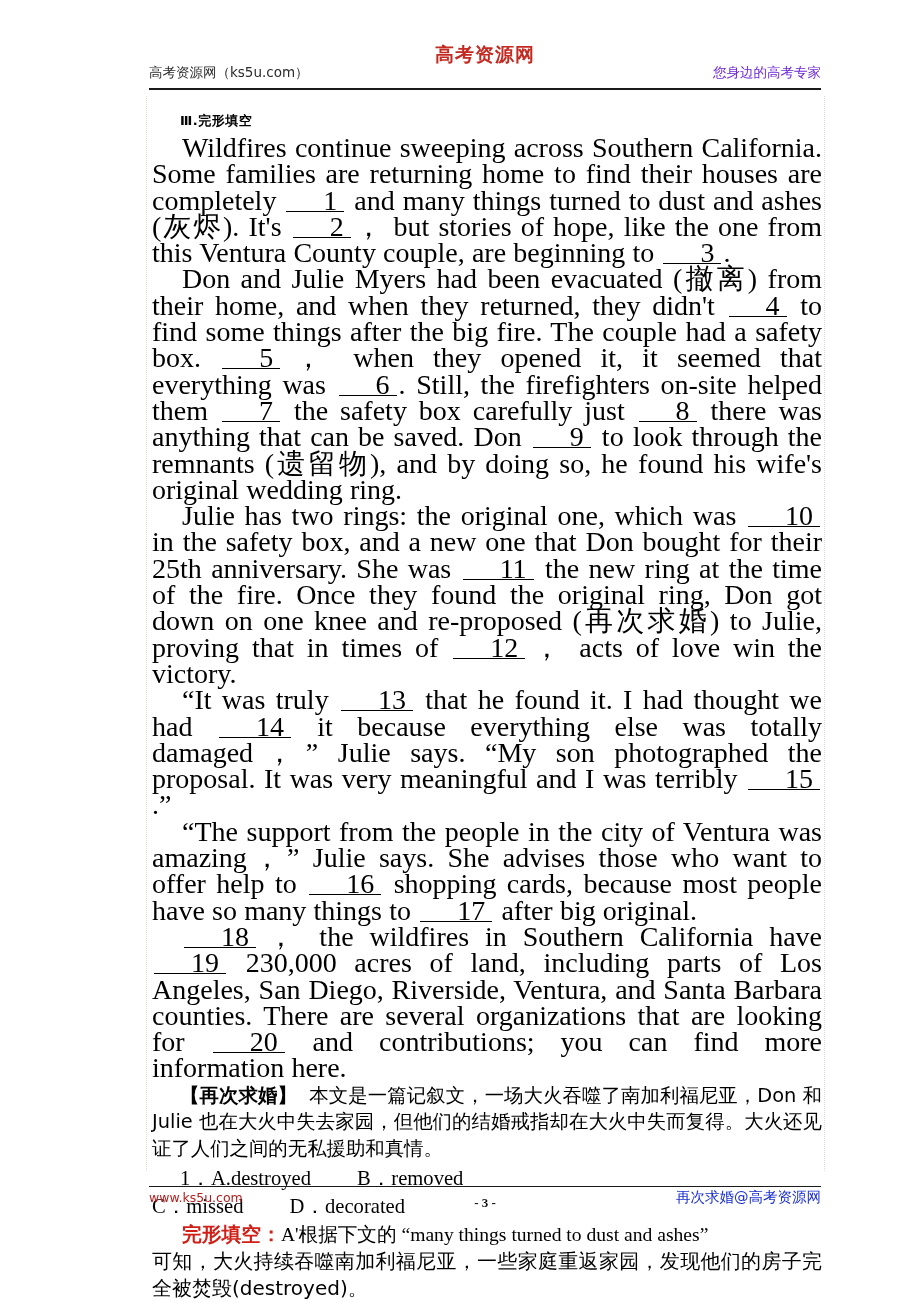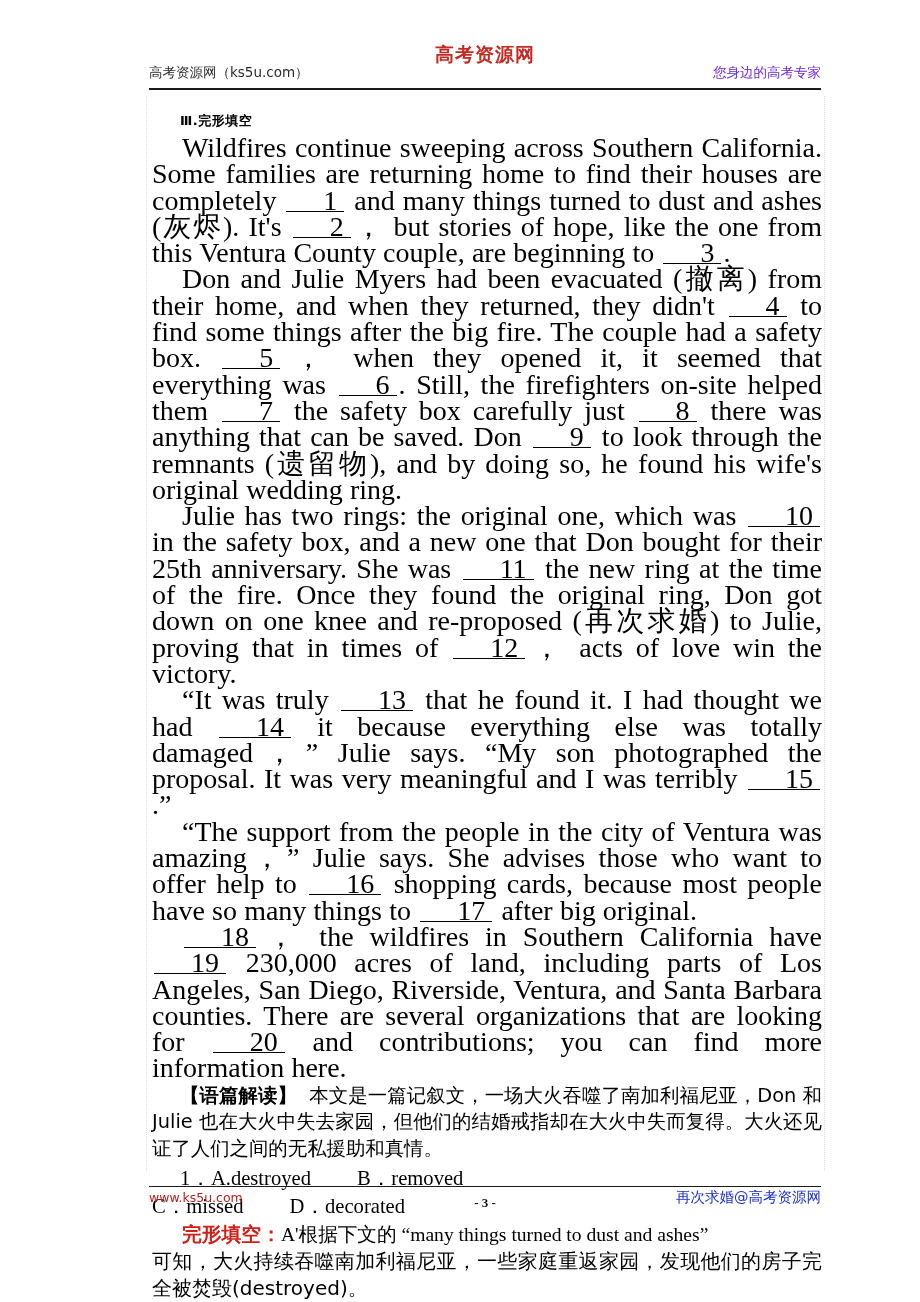--- a/index.html
+++ b/index.html
@@ -243,21 +243,21 @@
     <p class="para"><span>Don and Julie Myers had been evacuated (撤离) from their home, and when they returned, they didn't </span><span class="blank">4</span><span> to find some things after the big fire. The couple had a safety box. </span><span class="blank">5</span><span>， when they opened it, it seemed that everything was </span><span class="blank">6</span><span>. Still, the firefighters on-site helped them </span><span class="blank">7</span><span> the safety box carefully just </span><span class="blank">8</span><span> there was anything that can be saved. Don </span><span class="blank">9</span><span> to look through the remnants  (遗留物), and by doing so, he found his wife's original wedding ring.</span></p>
 
     <p class="para"><span>Julie has two rings: the original one, which was </span><span class="blank w2">10</span><span> in the safety box, and a new one that Don bought for their 25th anniversary. She was </span><span class="blank w2">11</span><span> the new ring at the time of the fire. Once they found the original ring, Don got down on one knee and re-proposed (再次求婚) to Julie, proving that in times of </span><span class="blank w2">12</span><span>， acts of love win the victory.</span></p>
 
     <p class="para"><span>“It was truly </span><span class="blank w2">13</span><span> that he found it. I had thought we had </span><span class="blank w2">14</span><span> it because everything else was totally damaged，”  Julie says. “My son photographed the proposal. It was very meaningful and I was terribly </span><span class="blank w2">15</span><span>.”</span></p>
 
     <p class="para"><span>“The support from the people in the city of Ventura was amazing，” Julie says. She advises those who want to offer help to </span><span class="blank w2">16</span><span> shopping cards, because most people have so many things to </span><span class="blank w2">17</span><span> after big original.</span></p>
 
     <p class="para"><span class="blank w2">18</span><span>， the wildfires in Southern California have </span><span class="blank w2">19</span><span> 230,000 acres of land, including parts of Los Angeles, San Diego, Riverside, Ventura, and Santa Barbara counties. There are several organizations that are looking for </span><span class="blank w2">20</span><span> and contributions; you can find more information here.</span></p>
 
-    <p class="analysis"><span class="tag-bracket">【语篇解读】</span>&nbsp;&nbsp;<span>本文是一篇记叙文，一场大火吞噬了南加利福尼亚，Don 和 Julie 也在大火中失去家园，但他们的结婚戒指却在大火中失而复得。大火还见证了人们之间的无私援助和真情。</span></p>
+    <p class="analysis"><span class="tag-bracket">【再次求婚】</span>&nbsp;&nbsp;<span>本文是一篇记叙文，一场大火吞噬了南加利福尼亚，Don 和 Julie 也在大火中失去家园，但他们的结婚戒指却在大火中失而复得。大火还见证了人们之间的无私援助和真情。</span></p>
 
     <p class="options"><span>1．</span><span>A.destroyed</span><span class="opt-gap"></span><span>B．removed</span></p>
 
     <p class="options cont"><span>C．missed</span><span class="opt-gap"></span><span>D．decorated</span></p>
 
     <p class="answer"><span class="answer-label">完形填空：</span><span class="answer-body">A'根据下文的 “many things turned to dust and ashes”</span></p>
     <p class="answer-cont">可知，大火持续吞噬南加利福尼亚，一些家庭重返家园，发现他们的房子完全被焚毁(destroyed)。</p>
 
     <p class="options"><span>2．</span><span>A.touching</span><span class="opt-gap"></span><span>B．contributions</span></p>
 

